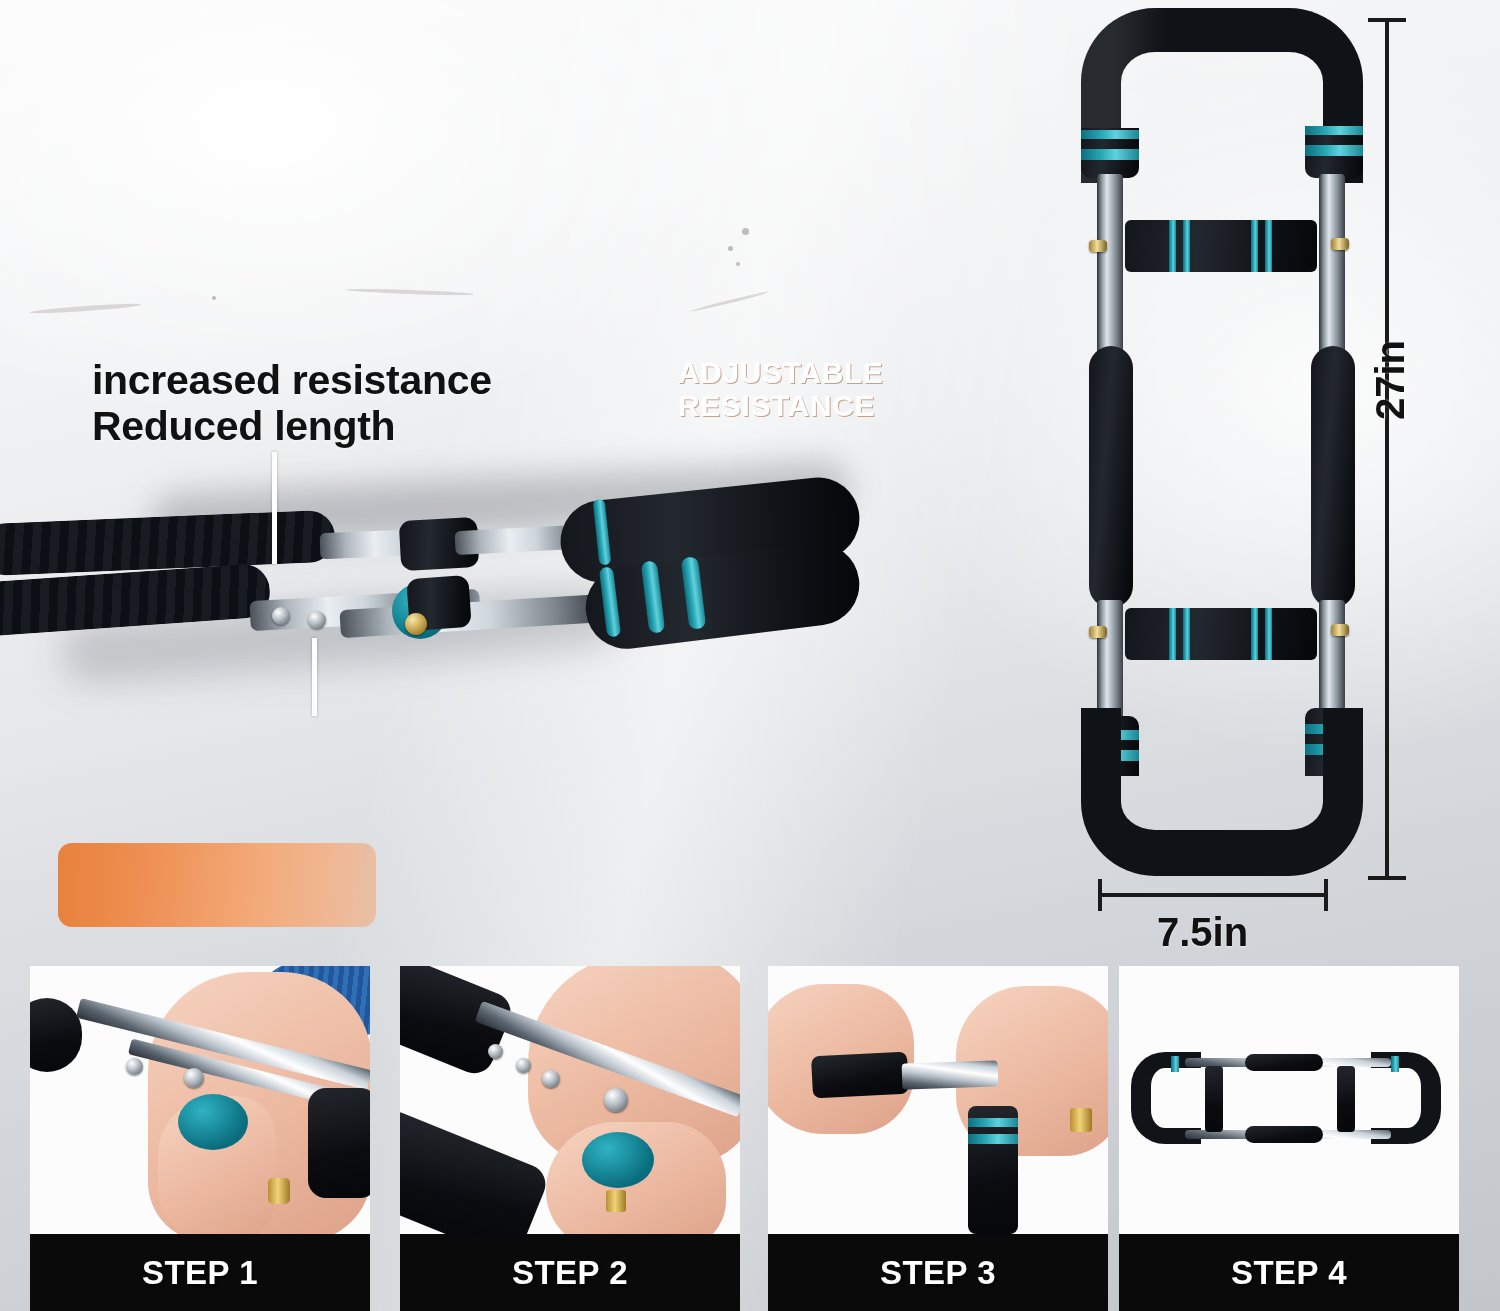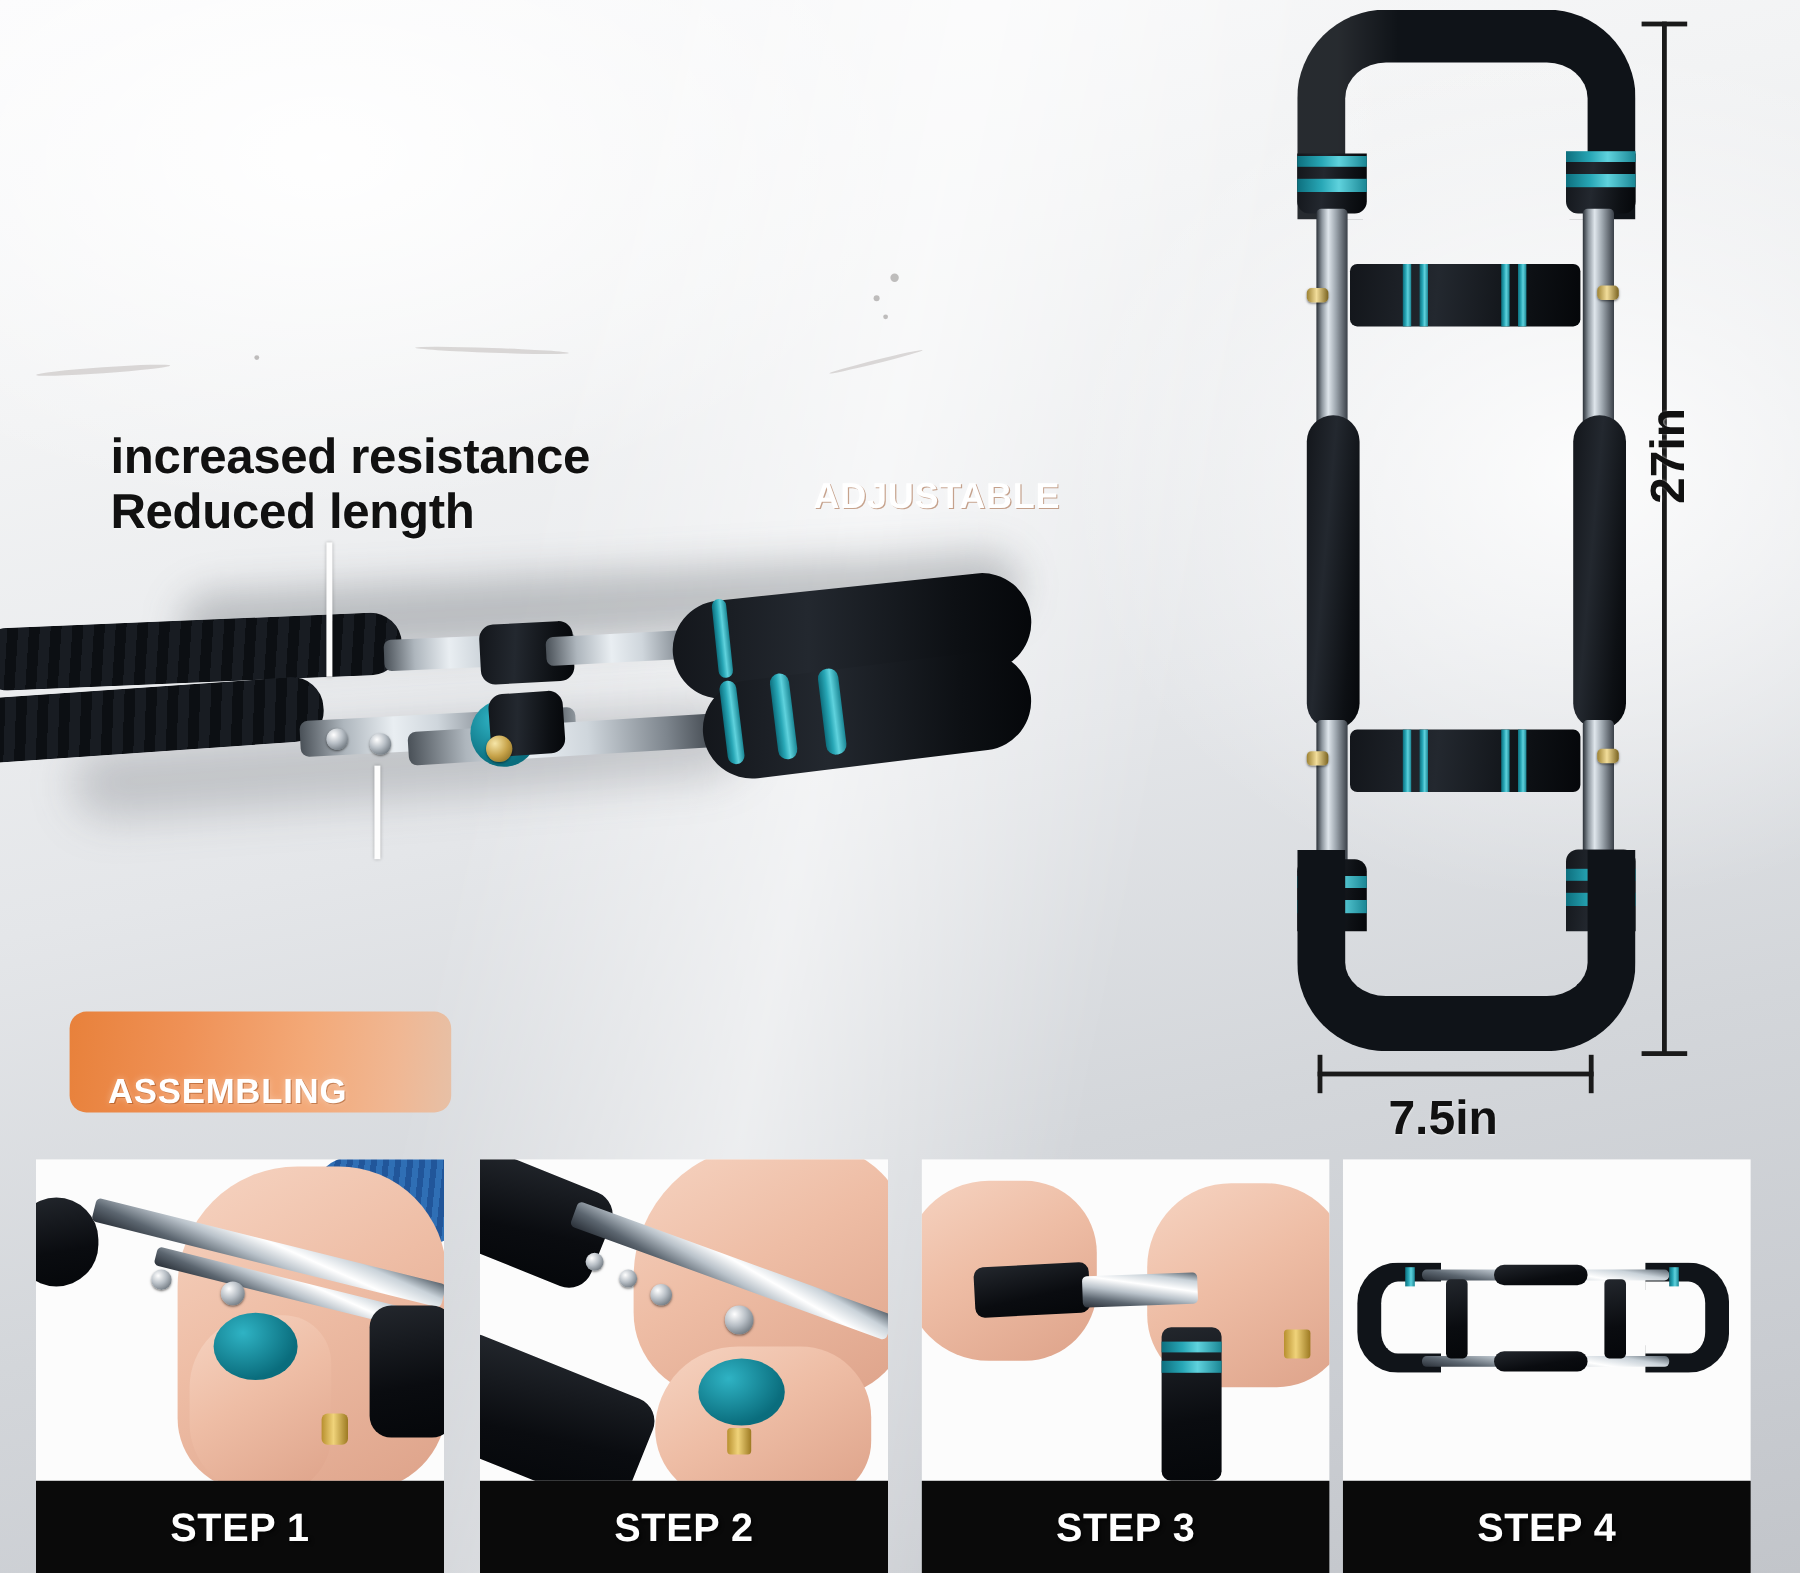--- a/index.html
+++ b/index.html
@@ -37,21 +37,21 @@
   #cap-increased{ left:333px; top:700px; font-size:41px; }
 
   
   .leader{ position:absolute; background:#fdfdfd; box-shadow:0 0 3px rgba(0,0,0,.28); }
 
   
   .badge{
     position:absolute; border-radius:14px;
     color:#fff; font-weight:bold; line-height:1.1;
     text-shadow:1px 1px 0 rgba(140,60,10,.45), 0 0 6px rgba(255,255,255,.35);
-    display:flex; flex-direction:column; justify-content:flex-end;
+    display:flex; flex-direction:column; justify-content:flex-start;
   }
   #badge-adjustable{
     left:632px; top:356px; width:348px; height:74px;
     padding:0 0 0 46px; font-size:30px; letter-spacing:.6px;
     background:linear-gradient(100deg,#f6c6a0 0%,#f2a濃 0%,#f4ae83 12%,#f2914f 48%,#ee7a2c 78%,#ec7426 100%);
   }
   #badge-assembling{
     left:58px; top:843px; width:318px; height:84px;
     padding:0 0 0 32px; font-size:29px; letter-spacing:.6px;
     background:linear-gradient(95deg,#e8813b 0%,#ef9156 30%,#f3a978 62%,#f0b793 85%,#e7c0a6 100%);
@@ -165,24 +165,24 @@
   <div class="caption" id="cap-reduced">
     <div>increased resistance</div>
     <div>Reduced length</div>
   </div>
   <div class="leader" style="left:272px;top:452px;width:5px;height:112px;"></div>
 
   <div class="leader" style="left:312px;top:638px;width:5px;height:78px;"></div>
 
   <div class="badge" id="badge-adjustable">
     <div>ADJUSTABLE</div>
+    <div>RESISTANCE</div>
   </div>
 
   <div class="badge" id="badge-assembling">
-    <div>ASSEMBLING</div>
   </div>
 
   <div class="prod" style="left:1065px;top:8px;width:310px;height:880px;">
 
     <div style="position:absolute;left:16px;top:0;width:282px;height:175px;
                 border:40px solid transparent;border-radius:74px 74px 0 0;
                 border-top:44px solid #0f1318;border-left:40px solid #0f1318;border-right:40px solid #0f1318;
                 border-bottom:none;box-sizing:border-box;
                 background:linear-gradient(180deg,rgba(255,255,255,.06),rgba(0,0,0,0));"></div>
     <div style="position:absolute;left:16px;top:0;width:282px;height:175px;

